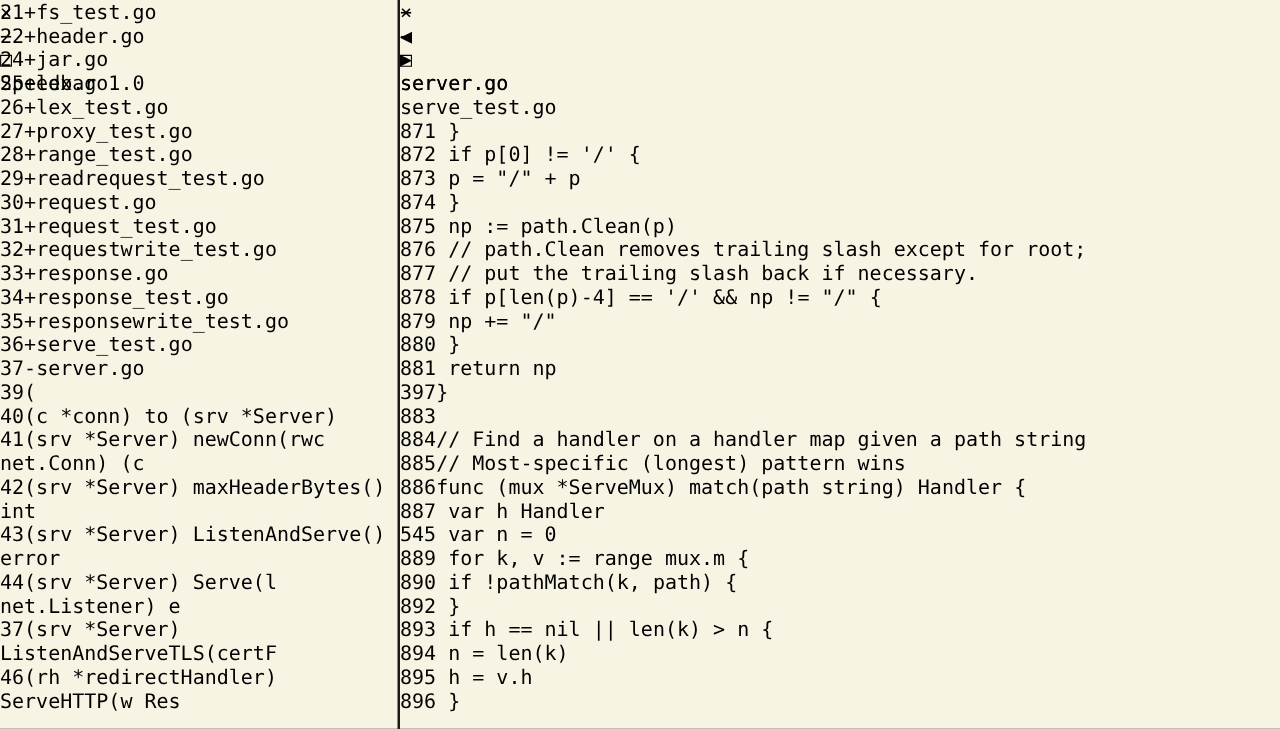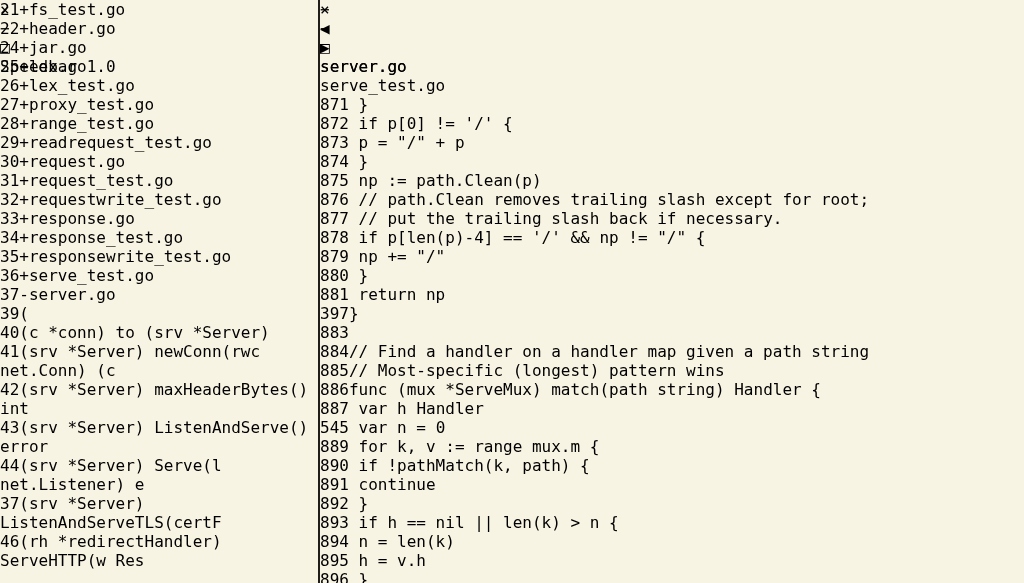--- a/index.html
+++ b/index.html
@@ -144,21 +144,20 @@
         <div class="eline"><span class="eln">881</span><span class="etext"><span class="seg sd">    </span><span class="seg sk">return</span><span class="seg sd"> np</span></span></div>
         <div class="eline"><span class="eln">397</span><span class="etext"><span class="seg sd">}</span></span></div>
         <div class="eline"><span class="eln">883</span><span class="etext"></span></div>
         <div class="eline"><span class="eln">884</span><span class="etext"><span class="seg sc">// Find a handler on a handler map given a path string</span></span></div>
         <div class="eline"><span class="eln">885</span><span class="etext"><span class="seg sc">// Most-specific (longest) pattern wins</span></span></div>
         <div class="eline"><span class="eln">886</span><span class="etext"><span class="seg sk">func</span><span class="seg sd"> (mux *</span><span class="seg st">ServeMux</span><span class="seg sd">) </span><span class="seg sf">match</span><span class="seg sd">(path </span><span class="seg st">string</span><span class="seg sd">) </span><span class="seg st">Handler</span><span class="seg sd"> {</span></span></div>
         <div class="eline"><span class="eln">887</span><span class="etext"><span class="seg sd">    </span><span class="seg sk">var</span><span class="seg sd"> </span><span class="seg sv">h</span><span class="seg sd"> </span><span class="seg st">Handler</span></span></div>
         <div class="eline"><span class="eln">545</span><span class="etext"><span class="seg sd">    </span><span class="seg sk">var</span><span class="seg sd"> </span><span class="seg sv">n</span><span class="seg sd"> = 0</span></span></div>
         <div class="eline"><span class="eln">889</span><span class="etext"><span class="seg sd">    </span><span class="seg sk">for</span><span class="seg sd"> k, v := </span><span class="seg sk">range</span><span class="seg sd"> mux.m {</span></span></div>
         <div class="eline"><span class="eln">890</span><span class="etext"><span class="seg sd">        </span><span class="seg sk">if</span><span class="seg sd"> !pathMatch(k, path) {</span></span></div>
-        <div class="eline"><span class="eln">891</span><span class="etext"><span class="seg sd">            </span><span class="seg sk">continue</span></span></div>
         <div class="eline"><span class="eln">892</span><span class="etext"><span class="seg sd">        }</span></span></div>
         <div class="eline"><span class="eln">893</span><span class="etext"><span class="seg sd">        </span><span class="seg sk">if</span><span class="seg sd"> h == </span><span class="seg sn">nil</span><span class="seg sd"> || len(k) &gt; n {</span></span></div>
         <div class="eline"><span class="eln">894</span><span class="etext"><span class="seg sd">            n = len(k)</span></span></div>
         <div class="eline"><span class="eln">895</span><span class="etext"><span class="seg sd">            h = v.h</span></span></div>
         <div class="eline"><span class="eln">896</span><span class="etext"><span class="seg sd">        }</span></span></div>
       </div>
 
   </div>
 
   <div id="minibuffer"></div>

